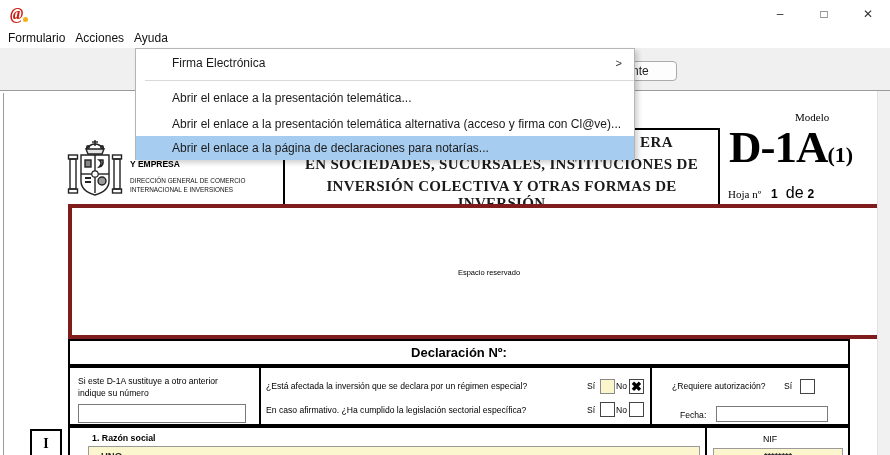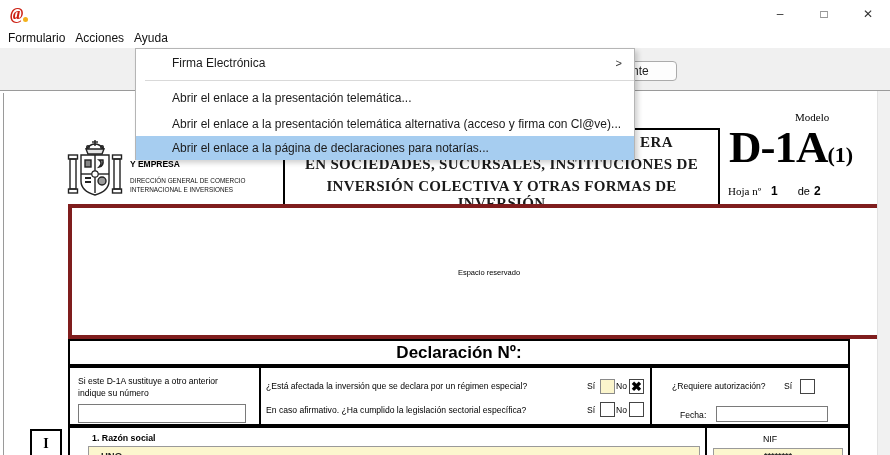--- a/index.html
+++ b/index.html
@@ -52,28 +52,28 @@
 
   .modelo-label { position:absolute; left:795px; top:20px; font-family:"Liberation Serif", serif;
                   font-size:11px; color:#000; }
   .d1a { position:absolute; left:729px; top:33px; font-family:"Liberation Serif", serif;
          font-weight:bold; font-size:45px; line-height:46px; color:#000; letter-spacing:-1px;
          white-space:nowrap; }
   .d1a .annot { font-size:22px; letter-spacing:0; }
   .hoja { position:absolute; left:728px; top:93px; display:flex; align-items:baseline; white-space:nowrap;justify-content:flex-end; }
   .hoja .hl { font-family:"Liberation Serif", serif; font-size:11px; color:#000; }
   .hoja .hn { font-size:12px; font-weight:bold; margin-left:10px; }
-  .hoja .hd { font-size:11px; margin-left:20px; }
+  .hoja .hd { font-size:16px; margin-left:8px; }
   .hoja .ht { font-size:12px; font-weight:bold; margin-left:4px; }
 
   .espacio-box { position:absolute; left:68px; top:113px; width:842px; height:135px; border:4px solid #7f1d1d; }
   .espacio-text { position:absolute; left:0; right:0; top:60px; text-align:center; font-size:7.5px; color:#000; }
 
   .decl-row { position:absolute; left:68px; top:248px; width:782px; height:27px; border:2px solid #000;
-              text-align:center; font-weight:bold; font-size:17px; line-height:24px; color:#000; }
+              text-align:center; font-weight:bold; font-size:13px; line-height:24px; color:#000; }
 
   .q-row { position:absolute; left:68px; top:275px; width:782px; height:60px; border:2px solid #000; }
   .vdiv { position:absolute; top:0; bottom:0; width:2px; background:#000; }
   .small-txt { font-size:8.6px; color:#000; white-space:nowrap; }
   .q-input { position:absolute; background:#fff; border:1px solid #7a7a7a; font-size:9px; padding:1px 3px;
              font-family:"Liberation Sans", sans-serif; }
   .chk { position:absolute; width:15px; height:15px; border:1px solid #444; background:#fff;
          font-size:13px; font-weight:bold; line-height:14px; text-align:center; color:#000; }
   .chk.yellow { background:#fbf5cc; border-color:#8a8a8a; }
 

